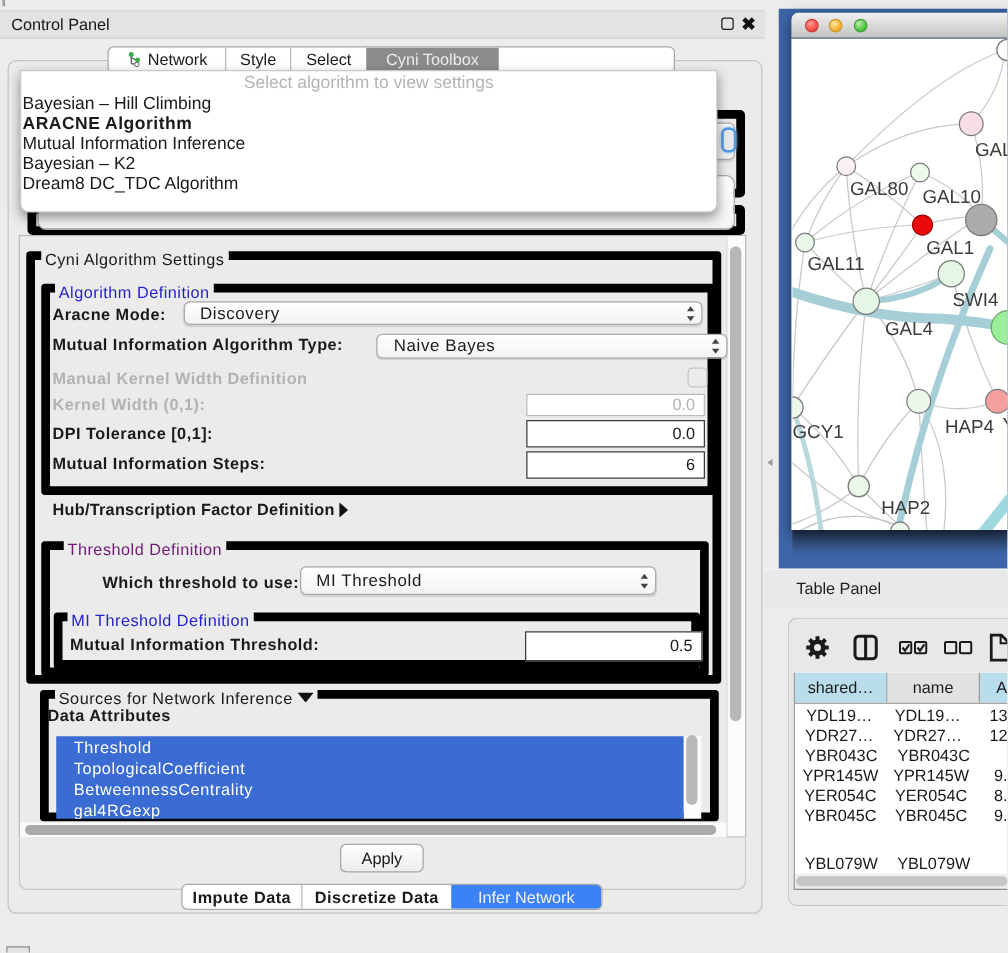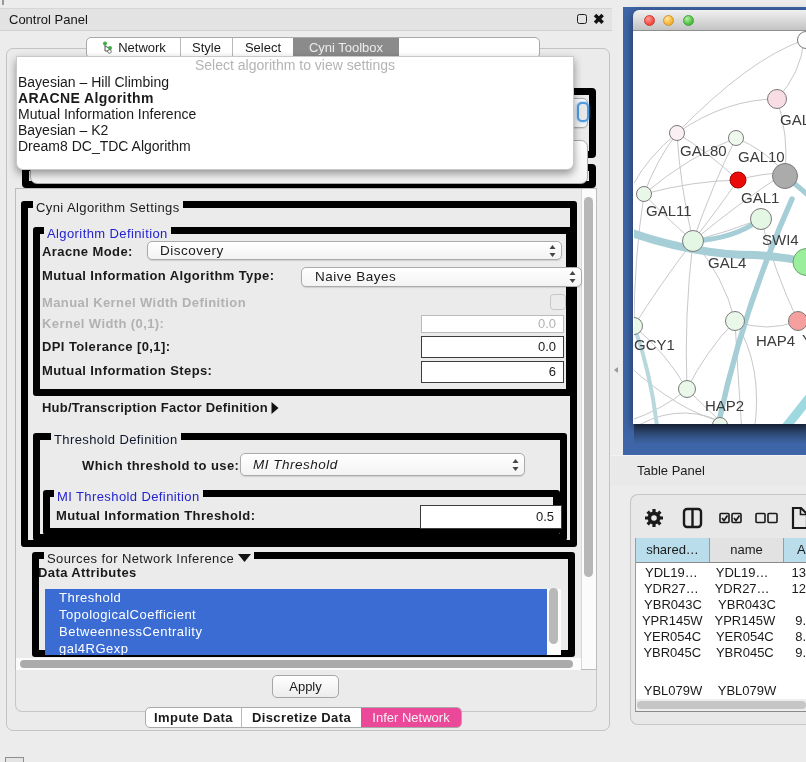--- a/index.html
+++ b/index.html
@@ -97,25 +97,25 @@
 <div class="fld" style="left:421px;top:336px;width:143px;height:22px;line-height:19px;border:1.5px solid #3c3c3c;">0.0</div>
 <div class="abs b" style="left:42px;top:363px;">Mutual Information Steps:</div>
 <div class="fld" style="left:421px;top:361px;width:143px;height:22px;line-height:19px;border:1.5px solid #3c3c3c;">6</div>
 
 <div class="abs b" style="left:42px;top:400px;letter-spacing:0.22px;">Hub/Transcription Factor Definition</div>
 <svg class="abs" style="left:271px;top:402px;" width="8" height="12" viewBox="0 0 8 12">
     <path d="M0.5 0 L7.5 6 L0.5 12 Z" fill="#111"></path>
   </svg>
 
 <div class="grp" style="left:33px;top:433px;width:534px;height:108px;border-radius:3px;">
-  <span class="grplbl" style="left:11px;color:#0f172a;">Threshold Definition</span>
+  <span class="grplbl" style="left:11px;color:#701a75;">Threshold Definition</span>
 </div>
 <div class="abs b" style="left:82px;top:458px;">Which threshold to use:</div>
 <div class="combo" style="left:240px;top:453px;width:285px;height:23px;line-height:21px;">
-  <span style="padding-left:12px;font-style:italic;">MI Threshold</span>
+  <span style="padding-left:12px;">MI Threshold</span>
   <svg class="ar" viewBox="0 0 9 14">
       <path d="M4.5 1 L7.5 5 L1.5 5 Z M4.5 13 L7.5 9 L1.5 9 Z" fill="#444"></path>
     </svg>
 </div>
 <div class="grp" style="left:43px;top:490px;width:517px;height:45px;border-radius:3px;">
   <span class="grplbl" style="left:4px;color:#2323cf;">MI Threshold Definition</span>
 </div>
 <div class="abs b" style="left:56px;top:508px;">Mutual Information Threshold:</div>
 <div class="fld" style="left:420px;top:505px;width:142px;height:24px;line-height:21px;border:1.5px solid #3c3c3c;">0.5</div>
 
@@ -134,21 +134,21 @@
 <div class="abs" style="left:547px;top:589px;width:14px;height:66px;background:#fcfcfc;"></div>
 <div class="abs" style="left:549px;top:588px;width:9px;height:56px;background:#b9b9b9;border-radius:4.5px;"></div>
 
 <div class="abs" style="left:272px;top:675px;width:67px;height:23px;border:1px solid #a6a6a6;border-radius:5px;background:linear-gradient(#ffffff,#ececec);text-align:center;line-height:21px;">Apply</div>
 
 <div class="abs" style="left:15px;top:670px;width:582px;height:42px;border:1px solid #c6c6c6;border-top:none;border-radius:0 0 7px 7px;"></div>
 
 <div class="abs" style="left:145px;top:707px;height:21px;display:flex;border:1px solid #a9a9a9;border-radius:5px;overflow:hidden;background:#fff;z-index:2;">
   <div class="b" style="width:96px;display:flex;align-items:center;justify-content:center;border-right:1px solid #b8b8b8;">Impute Data</div>
   <div class="b" style="width:119px;display:flex;align-items:center;justify-content:center;">Discretize Data</div>
-  <div style="width:100px;display:flex;align-items:center;justify-content:center;background:#ec4899;color:#f2f2f2;">Infer Network</div>
+  <div style="width:120px;display:flex;align-items:center;justify-content:center;background:#3b82f6;color:#f2f2f2;">Infer Network</div>
 </div>
 
 <div class="abs" style="left:5px;top:757px;width:19px;height:10px;border:1.5px solid #8e8e8e;background:#e4e4e4;"></div>
 
 <div class="abs" style="left:614px;top:367px;width:0;height:0;border-top:3px solid transparent;border-bottom:3px solid transparent;border-right:4px solid #9a9a9a;"></div>
 
 <div class="abs" style="left:623px;top:7px;width:183px;height:448px;background:#3e65a7;overflow:hidden;">
   <div style="position:absolute;left:11px;top:417px;width:172px;height:20px;background:linear-gradient(#23344f,rgba(62,101,167,0));"></div>
 </div>
 

